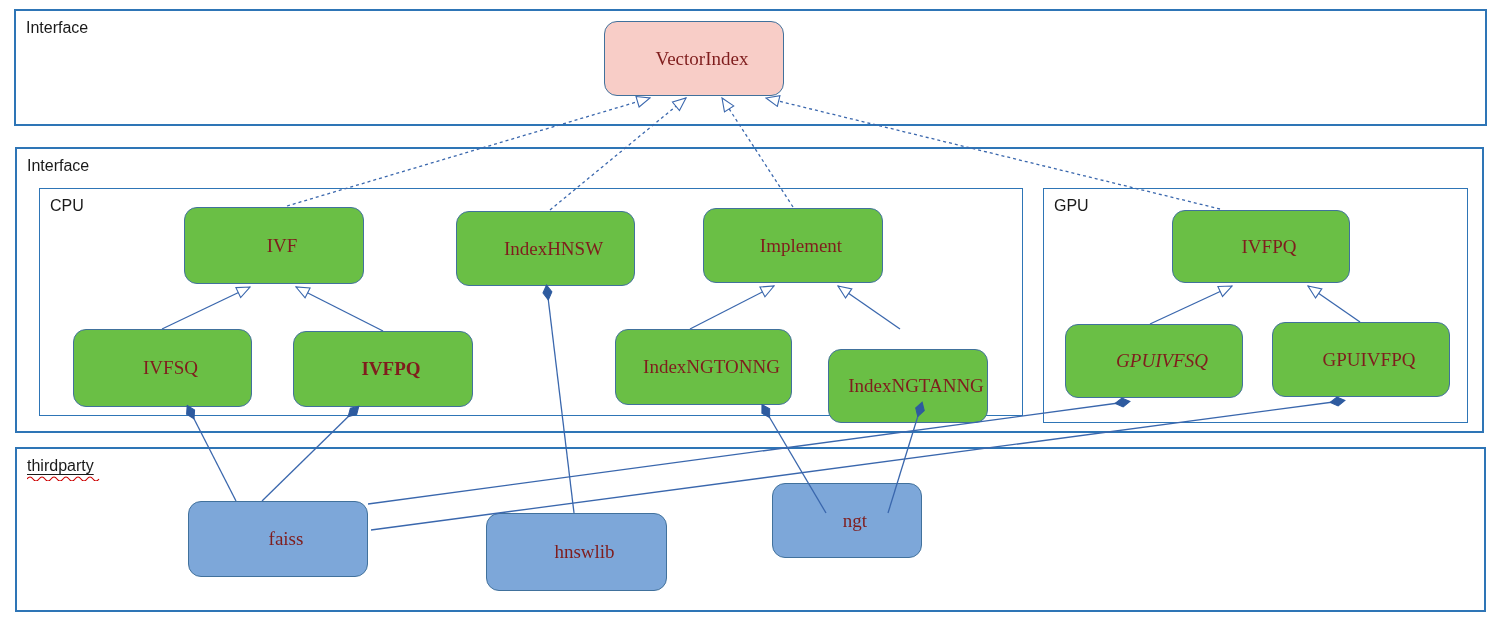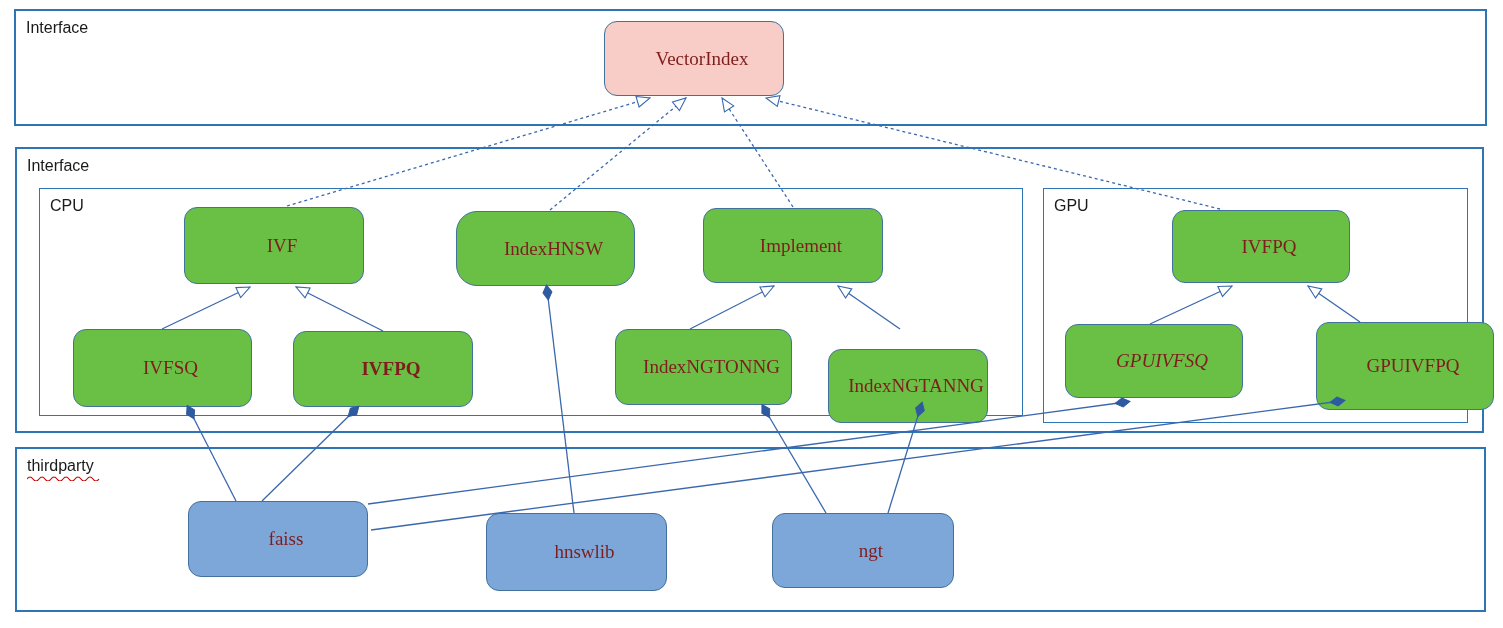--- a/index.html
+++ b/index.html
@@ -17,21 +17,21 @@
   .frame.outer{border:2px solid var(--frame-border);}
   .frame.inner{border:1.5px solid var(--frame-border);}
   .frame-label{
     position:absolute;
     top:8px;left:10px;
     font-size:16px;
     color:#1a1a1a;
     line-height:1.1;
     white-space:nowrap;
   }
-  .tp-text{text-decoration-thickness:1px;text-underline-offset:3px;}
+  .tp-text{text-decoration:underline;text-decoration-thickness:1px;text-underline-offset:3px;}
   .squiggle{display:block;margin-top:1px;}
   .node{
     position:absolute;
     box-sizing:border-box;
     border-radius:13px;
     border:1.4px solid var(--node-border);
     display:flex;align-items:center;justify-content:center;
     font-family:"Liberation Serif", serif;
     font-size:19px;
     color:#7f1d1d;
@@ -75,21 +75,21 @@
   </span>
 </div>
 
 <div id="nodes">
     <div class="node interface" style="left: 604px; top: 21px; width: 180px; height: 75px;">
       <span>VectorIndex</span>
     </div>
     <div class="node impl" style="left: 184px; top: 207px; width: 180px; height: 77px;">
       <span>IVF</span>
     </div>
-    <div class="node impl" style="left: 456px; top: 211px; width: 179px; height: 75px; border-radius: 21px;">
+    <div class="node impl" style="left: 456px; top: 211px; width: 179px; height: 75px;">
       <span>IndexHNSW</span>
     </div>
     <div class="node impl" style="left: 703px; top: 208px; width: 180px; height: 75px;">
       <span>Implement</span>
     </div>
     <div class="node impl" style="left: 73px; top: 329px; width: 179px; height: 78px;">
       <span>IVFSQ</span>
     </div>
     <div class="node impl" style="left: 293px; top: 331px; width: 180px; height: 76px; font-weight: bold;">
       <span>IVFPQ</span>
@@ -99,30 +99,30 @@
     </div>
     <div class="node impl" style="left: 828px; top: 329px; width: 160px; height: 74px; margin-top: 20px;">
       <span>IndexNGTANNG</span>
     </div>
     <div class="node impl" style="left: 1172px; top: 210px; width: 178px; height: 73px;">
       <span>IVFPQ</span>
     </div>
     <div class="node impl" style="left: 1065px; top: 324px; width: 178px; height: 74px; font-style: italic;">
       <span>GPUIVFSQ</span>
     </div>
-    <div class="node impl" style="left: 1316px; top: 322px; width: 178px; height: 88px;">
+    <div class="node impl" style="left: 1272px; top: 322px; width: 178px; height: 75px;">
       <span>GPUIVFPQ</span>
     </div>
     <div class="node thirdparty" style="left: 188px; top: 501px; width: 180px; height: 76px;">
       <span>faiss</span>
     </div>
     <div class="node thirdparty" style="left: 486px; top: 513px; width: 181px; height: 78px;">
       <span>hnswlib</span>
     </div>
-    <div class="node thirdparty" style="left: 772px; top: 513px; width: 182px; height: 75px;">
+    <div class="node thirdparty" style="left: 772px; top: 483px; width: 150px; height: 75px;">
       <span>ngt</span>
     </div>
   </div>
 
 <svg id="edge-layer" width="1503" height="628" viewBox="0 0 1503 628">
   <defs>
     <marker id="tri" markerUnits="userSpaceOnUse" markerWidth="15" markerHeight="13" refX="14" refY="6.5" orient="auto">
       <path d="M1,1 L14,6.5 L1,12 Z" fill="#ffffff" stroke="#3a67ad" stroke-width="1.1"></path>
     </marker>
     <marker id="dia" markerUnits="userSpaceOnUse" markerWidth="17" markerHeight="11" refX="12" refY="5.5" orient="auto">

